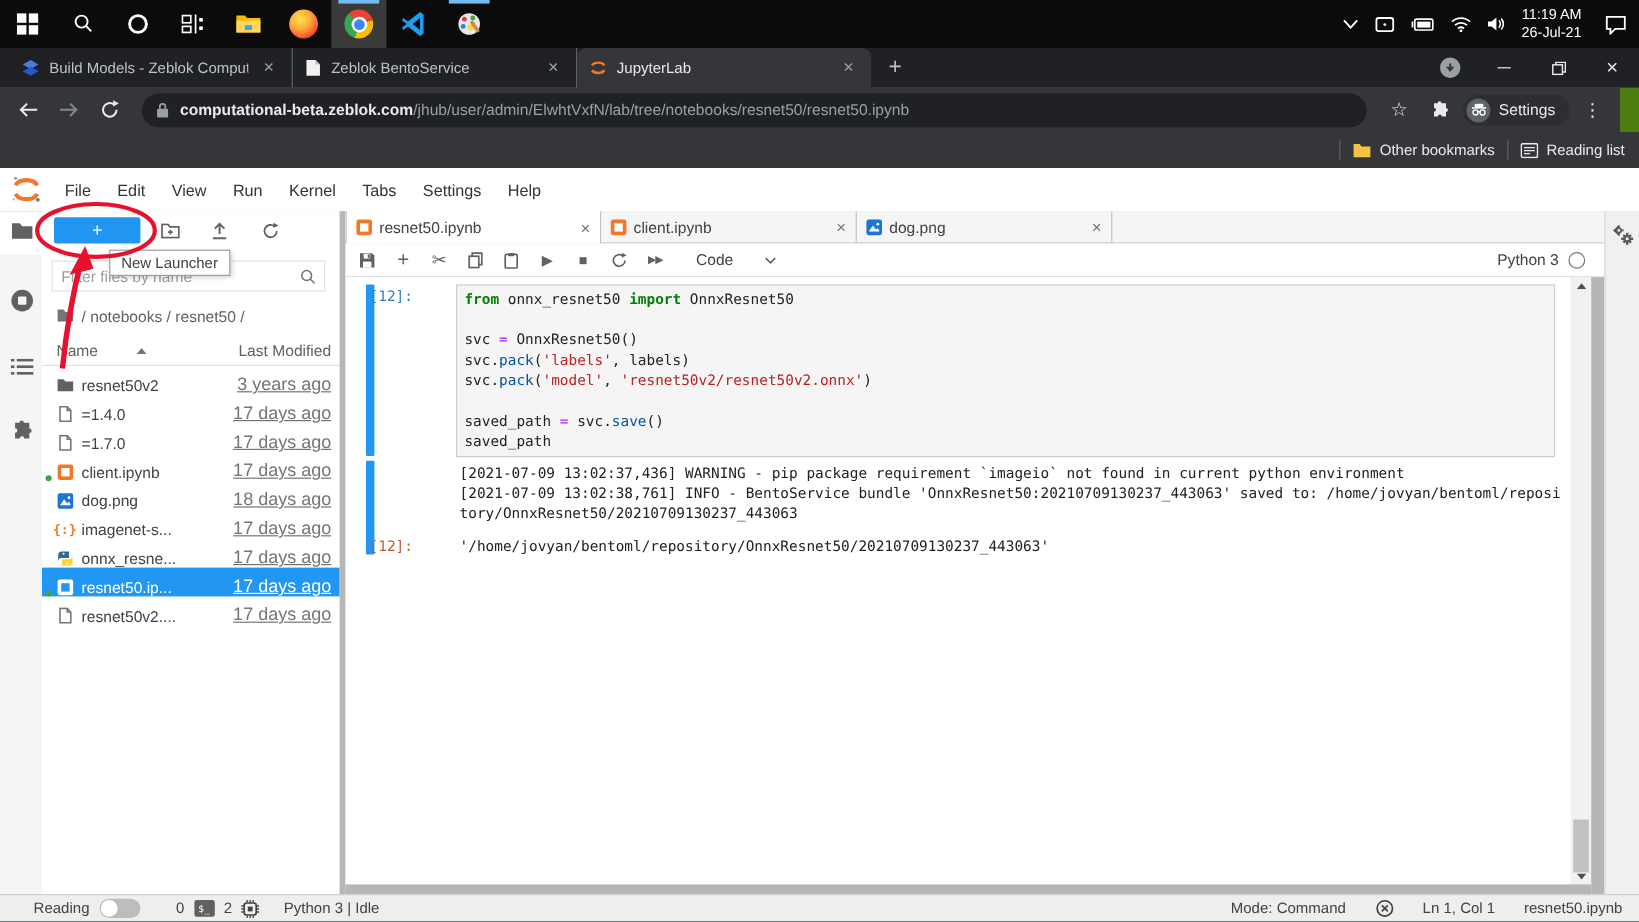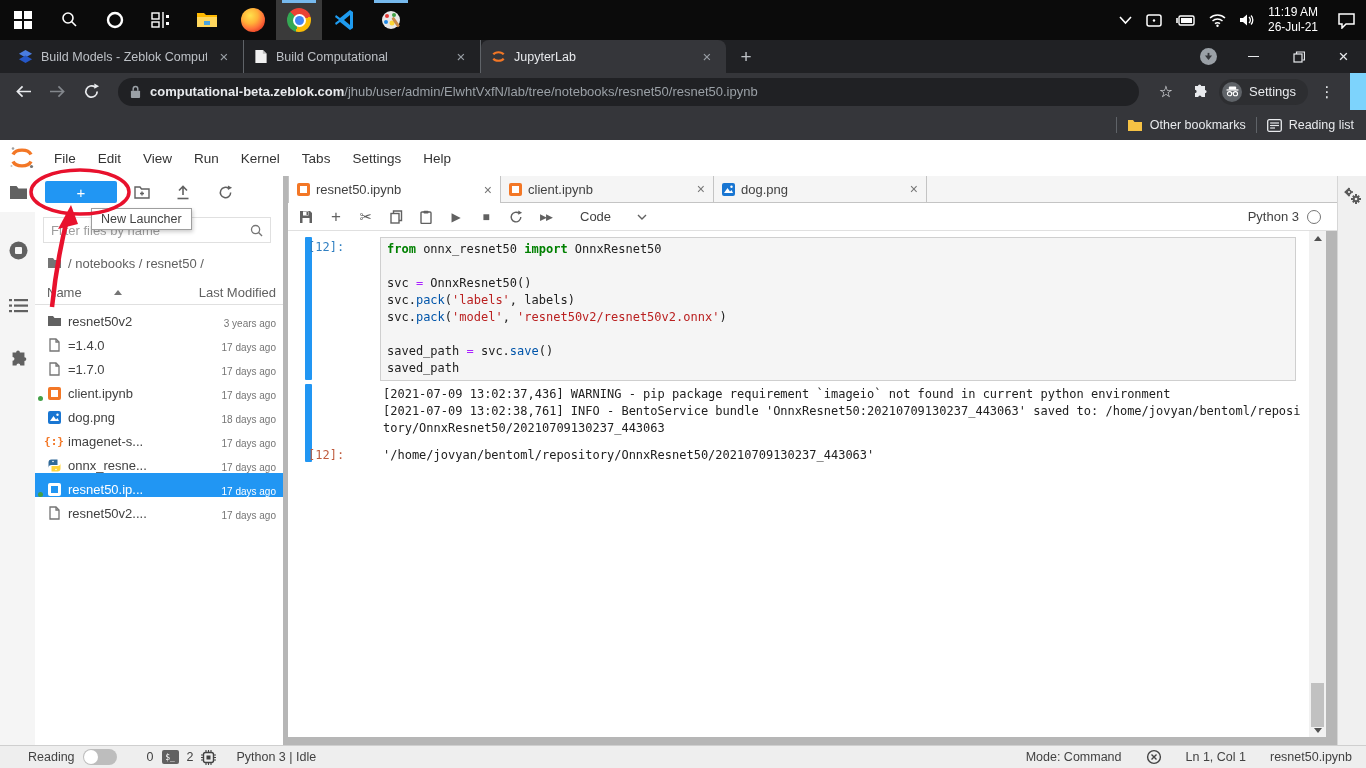--- a/index.html
+++ b/index.html
@@ -1,16 +1,16 @@
 <!DOCTYPE html>
 <html><head>
 <meta charset="utf-8">
 <style>
   html,body{margin:0;padding:0;background:#444;}
-  .screen{position:relative;width:1366px;height:768px;overflow:hidden;background:#7dd3fc;
+  .screen{position:relative;width:1366px;height:768px;overflow:hidden;background:#4d7c0f;
     font-family:"Liberation Sans","DejaVu Sans",sans-serif;-webkit-font-smoothing:antialiased;}
   
   #taskbar{position:absolute;left:0;top:0;width:1366px;height:40px;background:#0b0b0b;display:flex;align-items:center;color:#fff;z-index:5;}
   .tb-cell{width:46px;height:40px;display:flex;align-items:center;justify-content:center;position:relative;flex:0 0 auto;}
   .tb-cell.active{background:#3a3a3a;}
   .tb-topline{position:absolute;top:0;left:6px;right:6px;height:3px;background:#76b9ed;}
   .tb-spacer{flex:1;}
   .tray{display:flex;align-items:center;gap:13px;padding-right:10px;}
   .clock{font-size:12px;line-height:15px;text-align:right;white-space:nowrap;}
   
@@ -53,21 +53,21 @@
   .breadcrumb{position:absolute;left:12px;top:78px;height:18px;display:flex;align-items:center;gap:6px;font-size:13px;color:#616161;}
   .lst-header{position:absolute;left:0;top:104px;width:248px;height:25px;border-bottom:1px solid #e0e0e0;display:flex;align-items:center;font-size:13px;color:#616161;box-sizing:border-box;}
   .lst-header .hname{margin-left:12px;}
   .sort-caret{width:0;height:0;border-left:4px solid transparent;border-right:4px solid transparent;border-bottom:5px solid #757575;margin-left:32px;}
   .lst-header .hmod{margin-left:auto;margin-right:7px;}
   #file-rows{position:absolute;left:0;top:129px;width:248px;}
   .frow{height:24px;display:flex;align-items:flex-end;padding:0 7px 0 3px;font-size:13px;color:#424242;box-sizing:border-box;}
   .frow .rdot{width:5px;height:5px;border-radius:50%;margin-right:3px;flex:0 0 auto;}
   .frow .ficon{width:16px;height:16px;margin-right:6px;display:flex;align-items:center;justify-content:center;flex:0 0 auto;}
   .frow .fname{flex:1;white-space:nowrap;overflow:hidden;}
-  .frow .fdate{font-size:10px;color:#757575;white-space:nowrap;}
+  .frow .fdate{font-size:15px;color:#757575;white-space:nowrap;text-decoration:underline;}
   .frow.selected{background:#2196f3;color:#fff;}
   .frow.selected .fdate{color:#fff;}
   
   .dock-border{position:absolute;left:283px;top:0;width:5px;height:569px;background:#b6b6b6;}
   #dock-tabbar{position:absolute;left:288px;top:0;width:1049px;height:27px;background:#f5f5f5;border-bottom:1px solid #c4c4c4;display:flex;box-sizing:border-box;}
   .dtab{width:213px;display:flex;align-items:center;padding:0 8px;font-size:13px;color:#424242;border-right:1px solid #c4c4c4;box-sizing:border-box;}
   .dtab .lbl{margin:0 6px;white-space:nowrap;overflow:hidden;flex:1;}
   .dtab .x{color:#757575;font-size:14px;}
   .dtab.active{background:#fff;margin-bottom:-1px;border-left:1px solid #c4c4c4;}
   #nb-toolbar{position:absolute;left:288px;top:27px;width:1049px;height:28px;background:#fff;border-bottom:1px solid #e0e0e0;display:flex;align-items:center;padding:0 10px;box-sizing:border-box;color:#616161;}
@@ -220,21 +220,21 @@
           <path d="M8 7 L15 11 L8 15 L1 11 Z" fill="#2557c7"></path>
         </svg>
       <span class="lbl">Build Models - Zeblok Computati</span>
       <span class="x">×</span>
     </div>
     <div class="ctab inactive" style="width:237px;">
       <svg width="14" height="15" viewBox="0 0 14 16">
           <path d="M1 1 h8 l4 4 v10 h-12 z" fill="#f1f1f1"></path>
           <path d="M9 1 l4 4 h-4 z" fill="#bdbdbd"></path>
         </svg>
-      <span class="lbl">Build Computational</span>
+      <span class="lbl">Zeblok BentoService</span>
       <span class="x">×</span>
     </div>
     <div class="ctab active" style="width:245px;">
       <svg width="15" height="15" viewBox="0 0 16 16">
           <path d="M2.5 10.2 a6 4 0 0 0 11 0" fill="none" stroke="#f37726" stroke-width="2.2"></path>
           <path d="M2.5 5.8 a6 4 0 0 1 11 0" fill="none" stroke="#f37726" stroke-width="2.2"></path>
         </svg>
       <span class="lbl">JupyterLab</span>
       <span class="x">×</span>
     </div>

